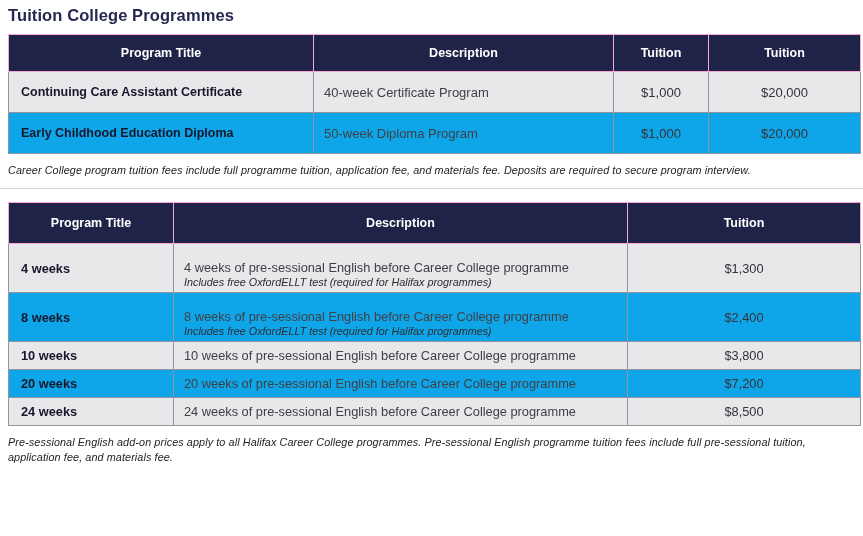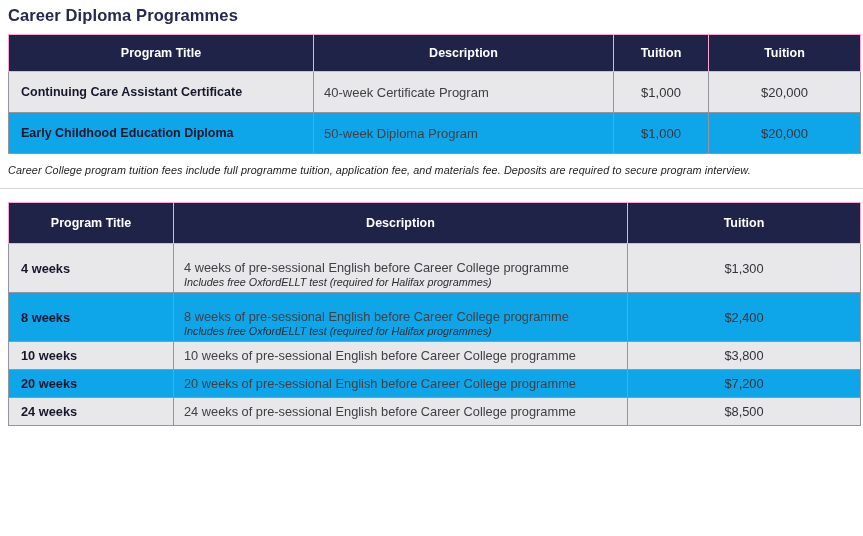--- a/index.html
+++ b/index.html
@@ -76,21 +76,21 @@
     border-top: 1px solid #d6d6d9;
     margin: 10px -3px 13px -8px;
   }
   .t2-wrap { margin-top: 1px; }
 </style>
 </head>
 <body>
 
 <div class="page">
 
-  <div class="section-title">Career Diploma Programmes</div>
+  <div class="section-title">Tuition College Programmes</div>
 
   <table class="t1">
     <colgroup>
       <col style="width:305px">
         <col style="width:300px">
         <col style="width:95px">
         <col style="width:152px">
     </colgroup>
     <thead>
       <tr>
@@ -164,14 +164,15 @@
       </tr>
       <tr class="light">
         <td class="prog">24 weeks</td>
         <td class="desc">24 weeks of pre-sessional English before Career College programme</td>
         <td class="money">$8,500</td>
       </tr>
     </tbody>
   </table>
   </div>
 
+  <div class="footnote">Pre-sessional English add-on prices apply to all Halifax Career College programmes. Pre-sessional English programme tuition fees include full pre-sessional tuition, application fee, and materials fee.</div>
 
 </div>
 
 </body></html>

